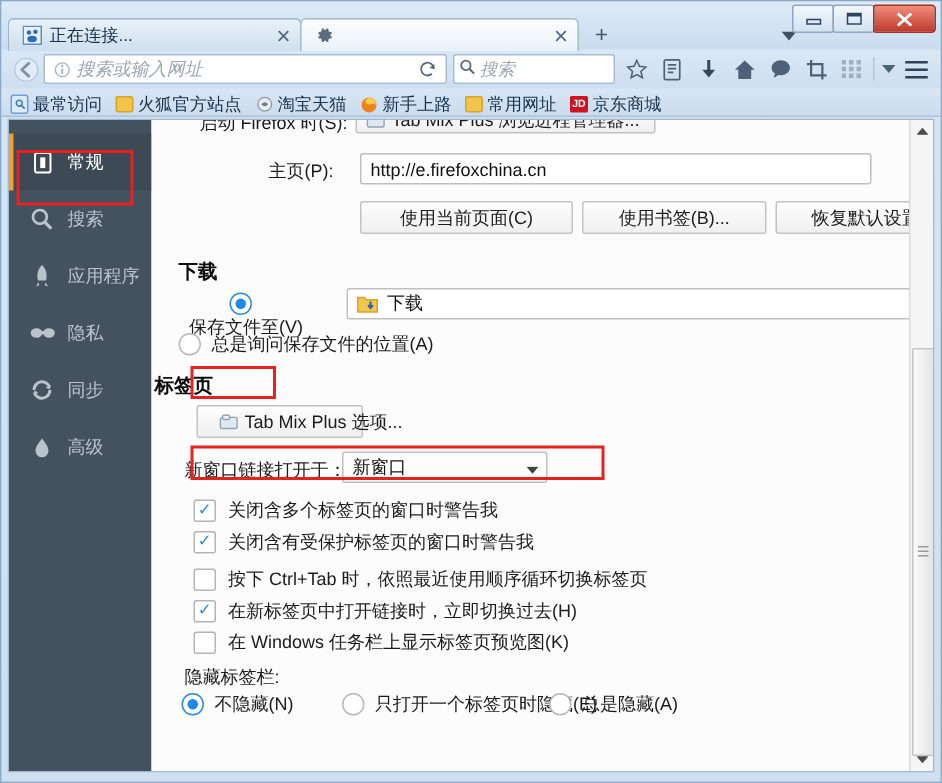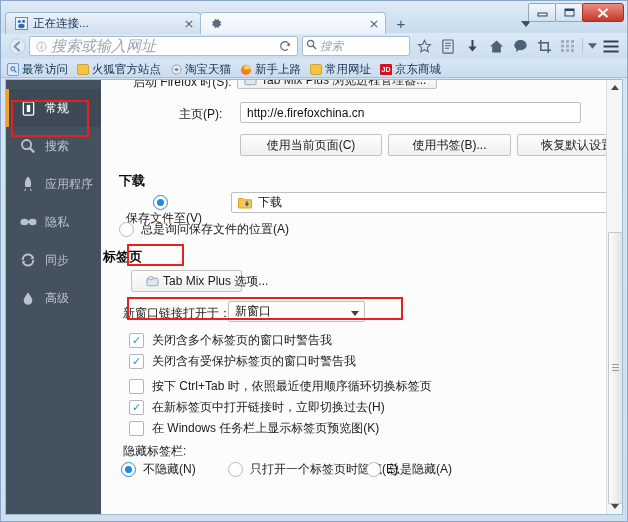--- a/index.html
+++ b/index.html
@@ -115,21 +115,21 @@
     border: 1px solid #a8bdd2;
     border-radius: 2px;
     display: flex; align-items: center;
     padding: 0 3px;
     box-sizing: border-box;
     margin-right: 4px;
   }
   .urlbar .ico { width: 16px; display:flex; align-items:center; justify-content:center; color:#8fa2b5;}
   .urlbar .placeholder {
     flex: 1 1 auto;
-    color: #9aa6b2; font-style: italic; font-size: 15px;
+    color: #9aa6b2; font-style: italic; font-size: 12px;
     padding-left: 2px;
   }
   .urlbar .reload { width:18px; display:flex; align-items:center; justify-content:center; color:#56687c; font-size:12px;}
   .searchbar {
     width: 108px; height: 20px;
     background: #ffffff;
     border: 1px solid #a8bdd2;
     border-radius: 2px;
     display: flex; align-items: center;
     padding: 0 3px;

